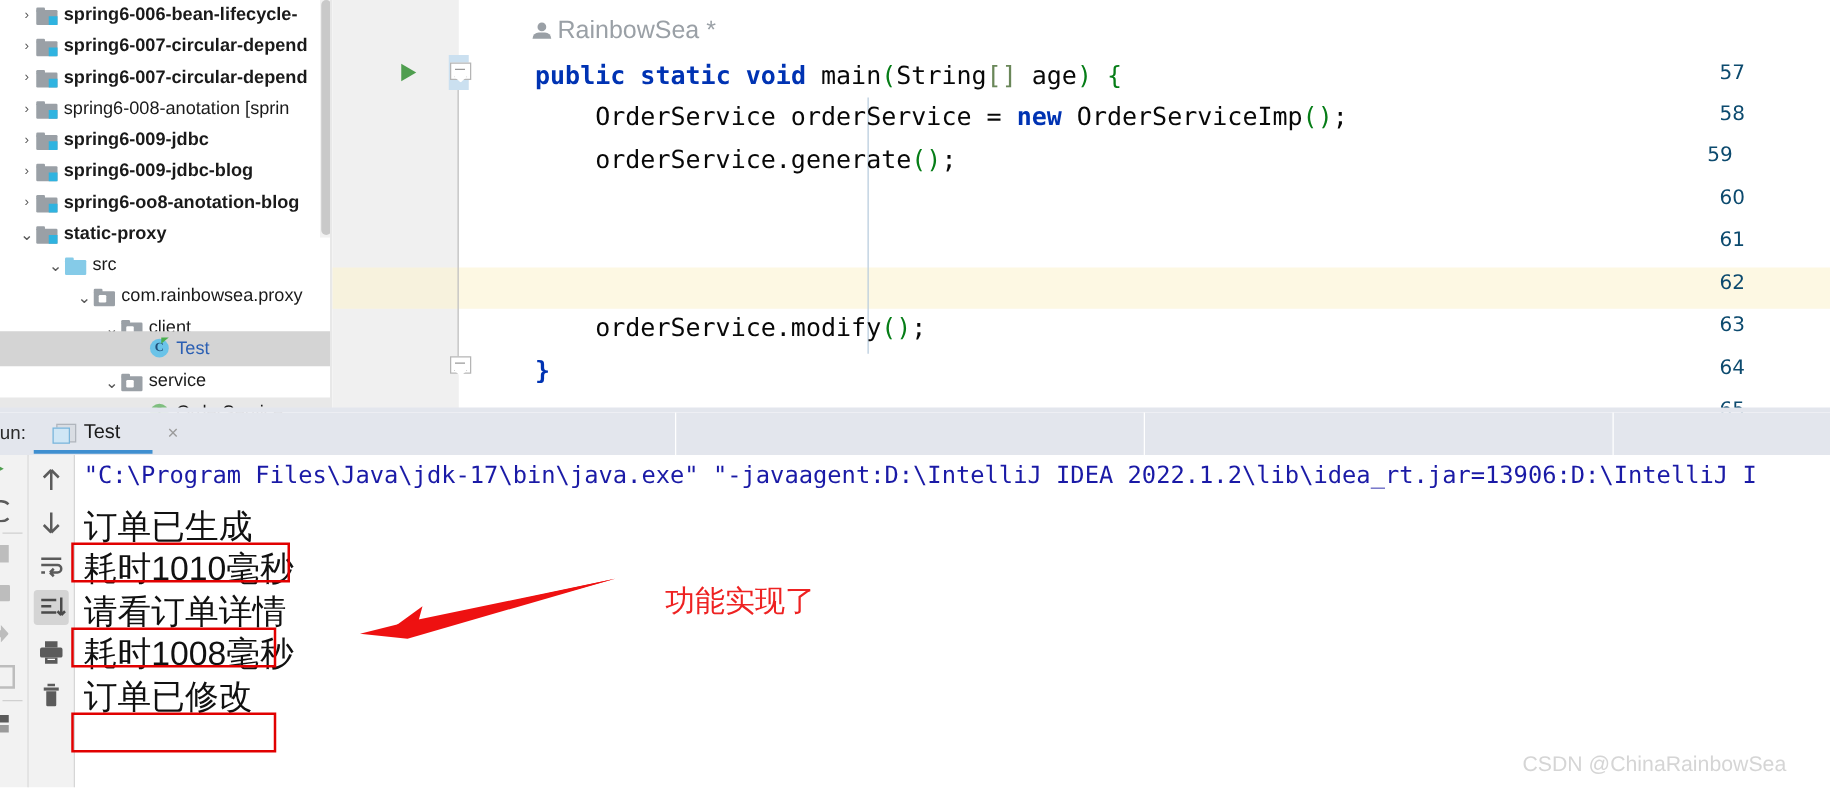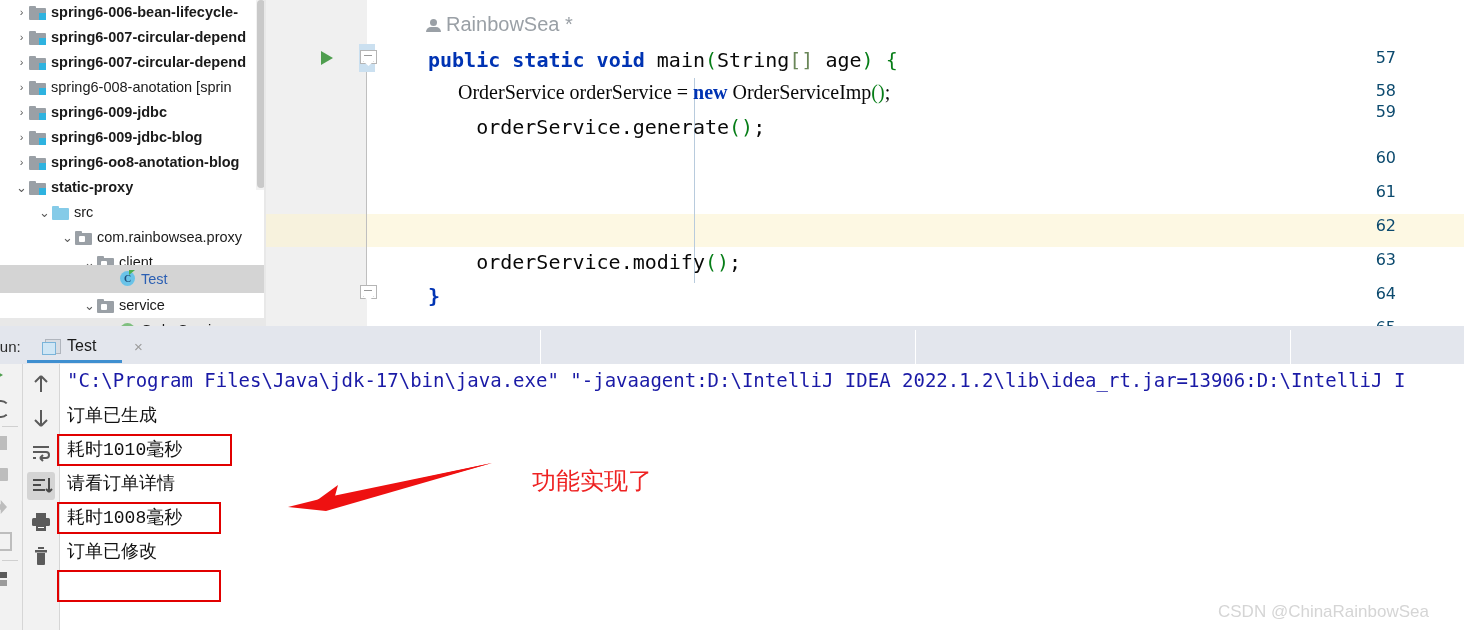--- a/index.html
+++ b/index.html
@@ -237,21 +237,21 @@
 
   #console {
     position: absolute; left: 60px; top: 34px; width: 1404px; height: 266px;
     background: #ffffff; overflow: hidden;
   }
   .cline {
     position: absolute; left: 7px; white-space: nowrap;
     font-family: "DejaVu Sans Mono", monospace; font-size: 19px; color: #111111;
   }
   .cline.cmd { color: #1a1aa6; }
-  .cline.cjk { font-family: Liberation Mono, monospace; font-size: 18px; }
+  .cline.cjk { font-family: Liberation Sans, sans-serif; font-size: 27px; }
   .redbox {
     position: absolute; border: 2.5px solid #e10000; box-sizing: border-box;
   }
 
   
   #annot-text {
     position: absolute; left: 532px; top: 465px;
     font-family: "DejaVu Sans", "Liberation Sans", sans-serif;
     font-size: 24px; color: #ee2222; white-space: nowrap;
   }
@@ -424,21 +424,21 @@
 
   <div id="v-splitter"></div>
 
   <div id="editor">
     <div id="gutter"></div>
     <div id="line62-gutter-hl"></div>
     <div id="line62-highlight"></div>
 
     <div class="ln" style="top:48px;">57</div>
     <div class="ln" style="top:81px;">58</div>
-    <div class="ln" style="top:102px;">59</div>
+    <div class="ln" style="top:114px;text-align:center;">59</div>
     <div class="ln" style="top:148px;">60</div>
     <div class="ln" style="top:182px;">61</div>
     <div class="ln" style="top:216px;">62</div>
     <div class="ln" style="top:250px;">63</div>
     <div class="ln" style="top:284px;">64</div>
     <div class="ln" style="top:318px;">65</div>
 
     <div id="fold-hl"></div>
     <div id="run-arrow"></div>
     <div class="fold-marker" style="left:94px; top:50px;">
@@ -452,21 +452,21 @@
         <span class="dash"></span>
         <span class="point"></span>
     </div>
     <div id="indent-guide"></div>
 
     <div id="author-line">
       <span id="author-icon"><span class="head"></span><span class="body"></span></span><span>RainbowSea *</span>
     </div>
 
     <div class="code" style="top:48px; left:162px;"><span class="kw">public</span> <span class="kw">static</span> <span class="kw">void</span> main<span class="paren">(</span>String<span class="brack">[]</span> age<span class="paren">)</span> <span class="brack2">{</span></div>
-    <div class="code" style="top:81px; left:172px;font-family:Liberation Serif, serif;">    OrderService orderService = <span class="kw">new</span> OrderServiceImp<span class="paren">()</span>;</div>
+    <div class="code" style="top:81px; left:162px;">    OrderService orderService = <span class="kw">new</span> OrderServiceImp<span class="paren">()</span>;</div>
     <div class="code" style="top:115px; left:162px;text-align:center;">    orderService.generate<span class="paren">()</span>;</div>
     <div class="code" style="top:250px; left:162px;">    orderService.modify<span class="paren">()</span>;</div>
     <div class="code" style="top:284px; left:162px;"><span class="kw">}</span></div>
   </div>
 
   <div id="h-splitter"></div>
 
   <div id="run-panel">
 
     <div id="run-tabbar">

